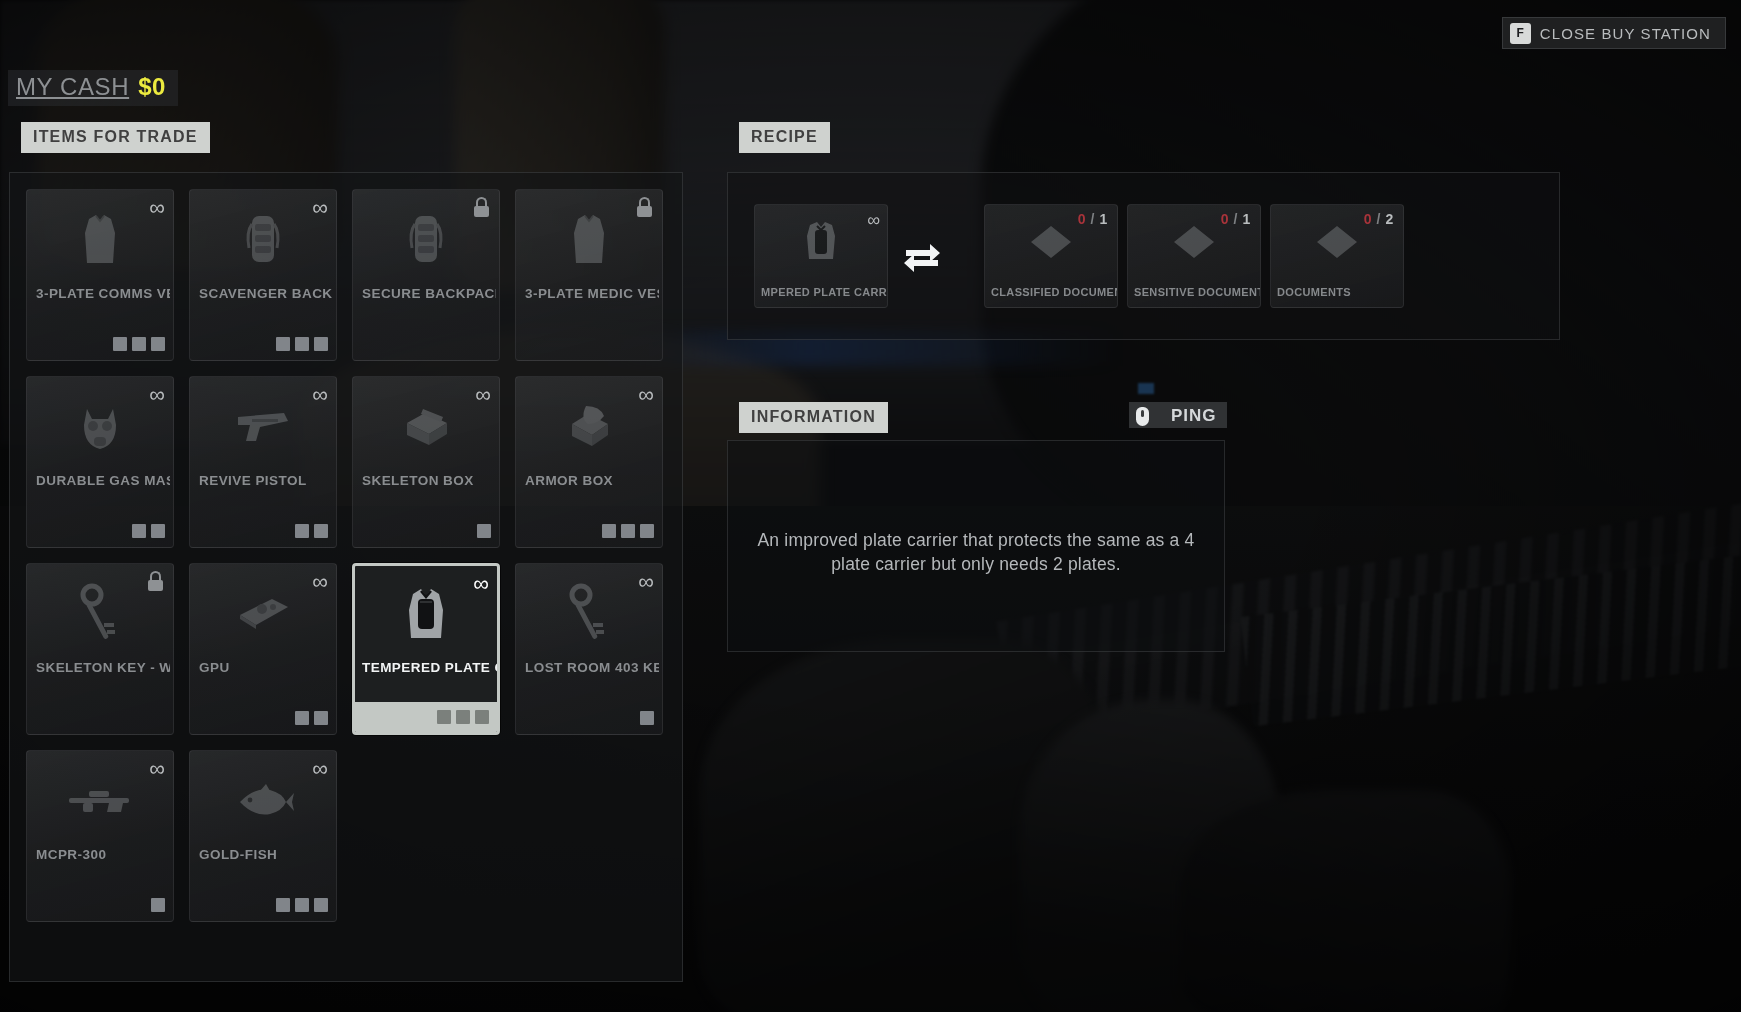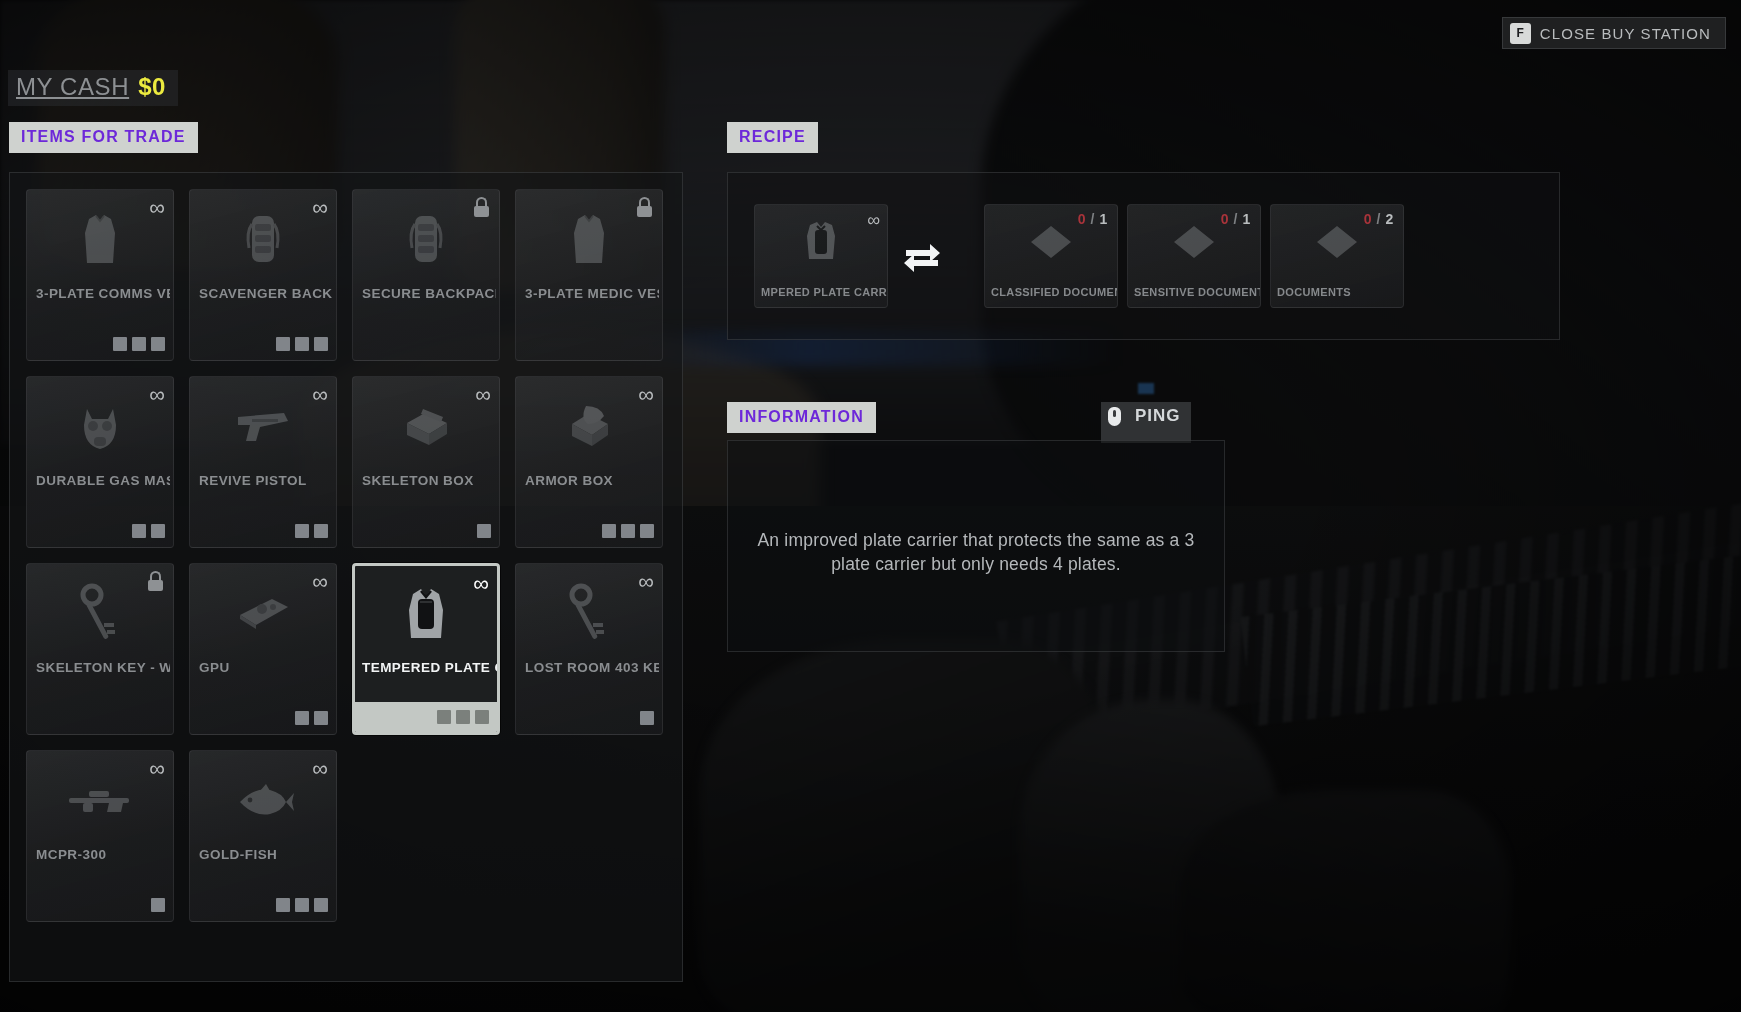--- a/index.html
+++ b/index.html
@@ -108,34 +108,34 @@
   }
   .key-cap {
     width:21px; height:21px; background:#d8dad9; color:#1c1d1f;
     font-size:12px; font-weight:700; display:flex; align-items:center;
     justify-content:center; border-radius:3px;
   }
   .close-pill .lbl { font-size:15px; color:#b9bcbe; letter-spacing:1.1px; }
 
   
   .tab-badge {
-    position:absolute; background:#cfd2cf; color:#6d28d9;
+    position:absolute; background:#cfd2cf; color:#404040;
     font-size:16px; font-weight:700; letter-spacing:1.2px;
-    padding:6px 12px 7px; display:inline-block;
+    padding:6px 12px 7px; display:inline-block;margin-left:12px;
   }
   #tab-items  { left:9px;  top:122px; }
   #tab-recipe { left:727px; top:122px;text-align:center; }
   #tab-info   { left:727px; top:402px; }
 
   
   .ping-badge {
-    position:absolute; left:1101px; top:402px;
+    position:absolute; left:1129px; top:402px;
     background:rgba(52,54,56,.92);
-    display:flex; align-items:center; gap:14px;
-    padding:4px 10px 17px 7px;
+    display:flex; align-items:center; gap:22px;
+    padding:4px 10px 2px 7px;
   }
   .ping-badge .lbl { font-size:17px; color:#d5d8da; letter-spacing:1px; font-weight:700;}
   .mouse-icon { width:13px; height:19px; position:relative; }
   .mouse-icon .body {
     position:absolute; inset:0; background:#e8eaeb; border-radius:6px 6px 7px 7px;
   }
   .mouse-icon .wheel {
     position:absolute; left:5px; top:3px; width:3px; height:7px;
     background:#3a3c3e; border-radius:2px;
   }
@@ -563,16 +563,16 @@
                 <path d="M26 6 L46 22 L26 38 L6 22 Z" fill="#8d9194"></path>
               </svg>
             </span>
             <span class="r-name">DOCUMENTS</span>
           </div>
         </div>
     </div>
   </div>
 
   <div class="panel" id="info-panel">
-    <div class="info-text">An improved plate carrier that protects the same as a 3 plate carrier but only needs 4 plates.</div>
+    <div class="info-text">An improved plate carrier that protects the same as a 4 plate carrier but only needs 2 plates.</div>
   </div>
 
 </div>
 
 </body></html>

